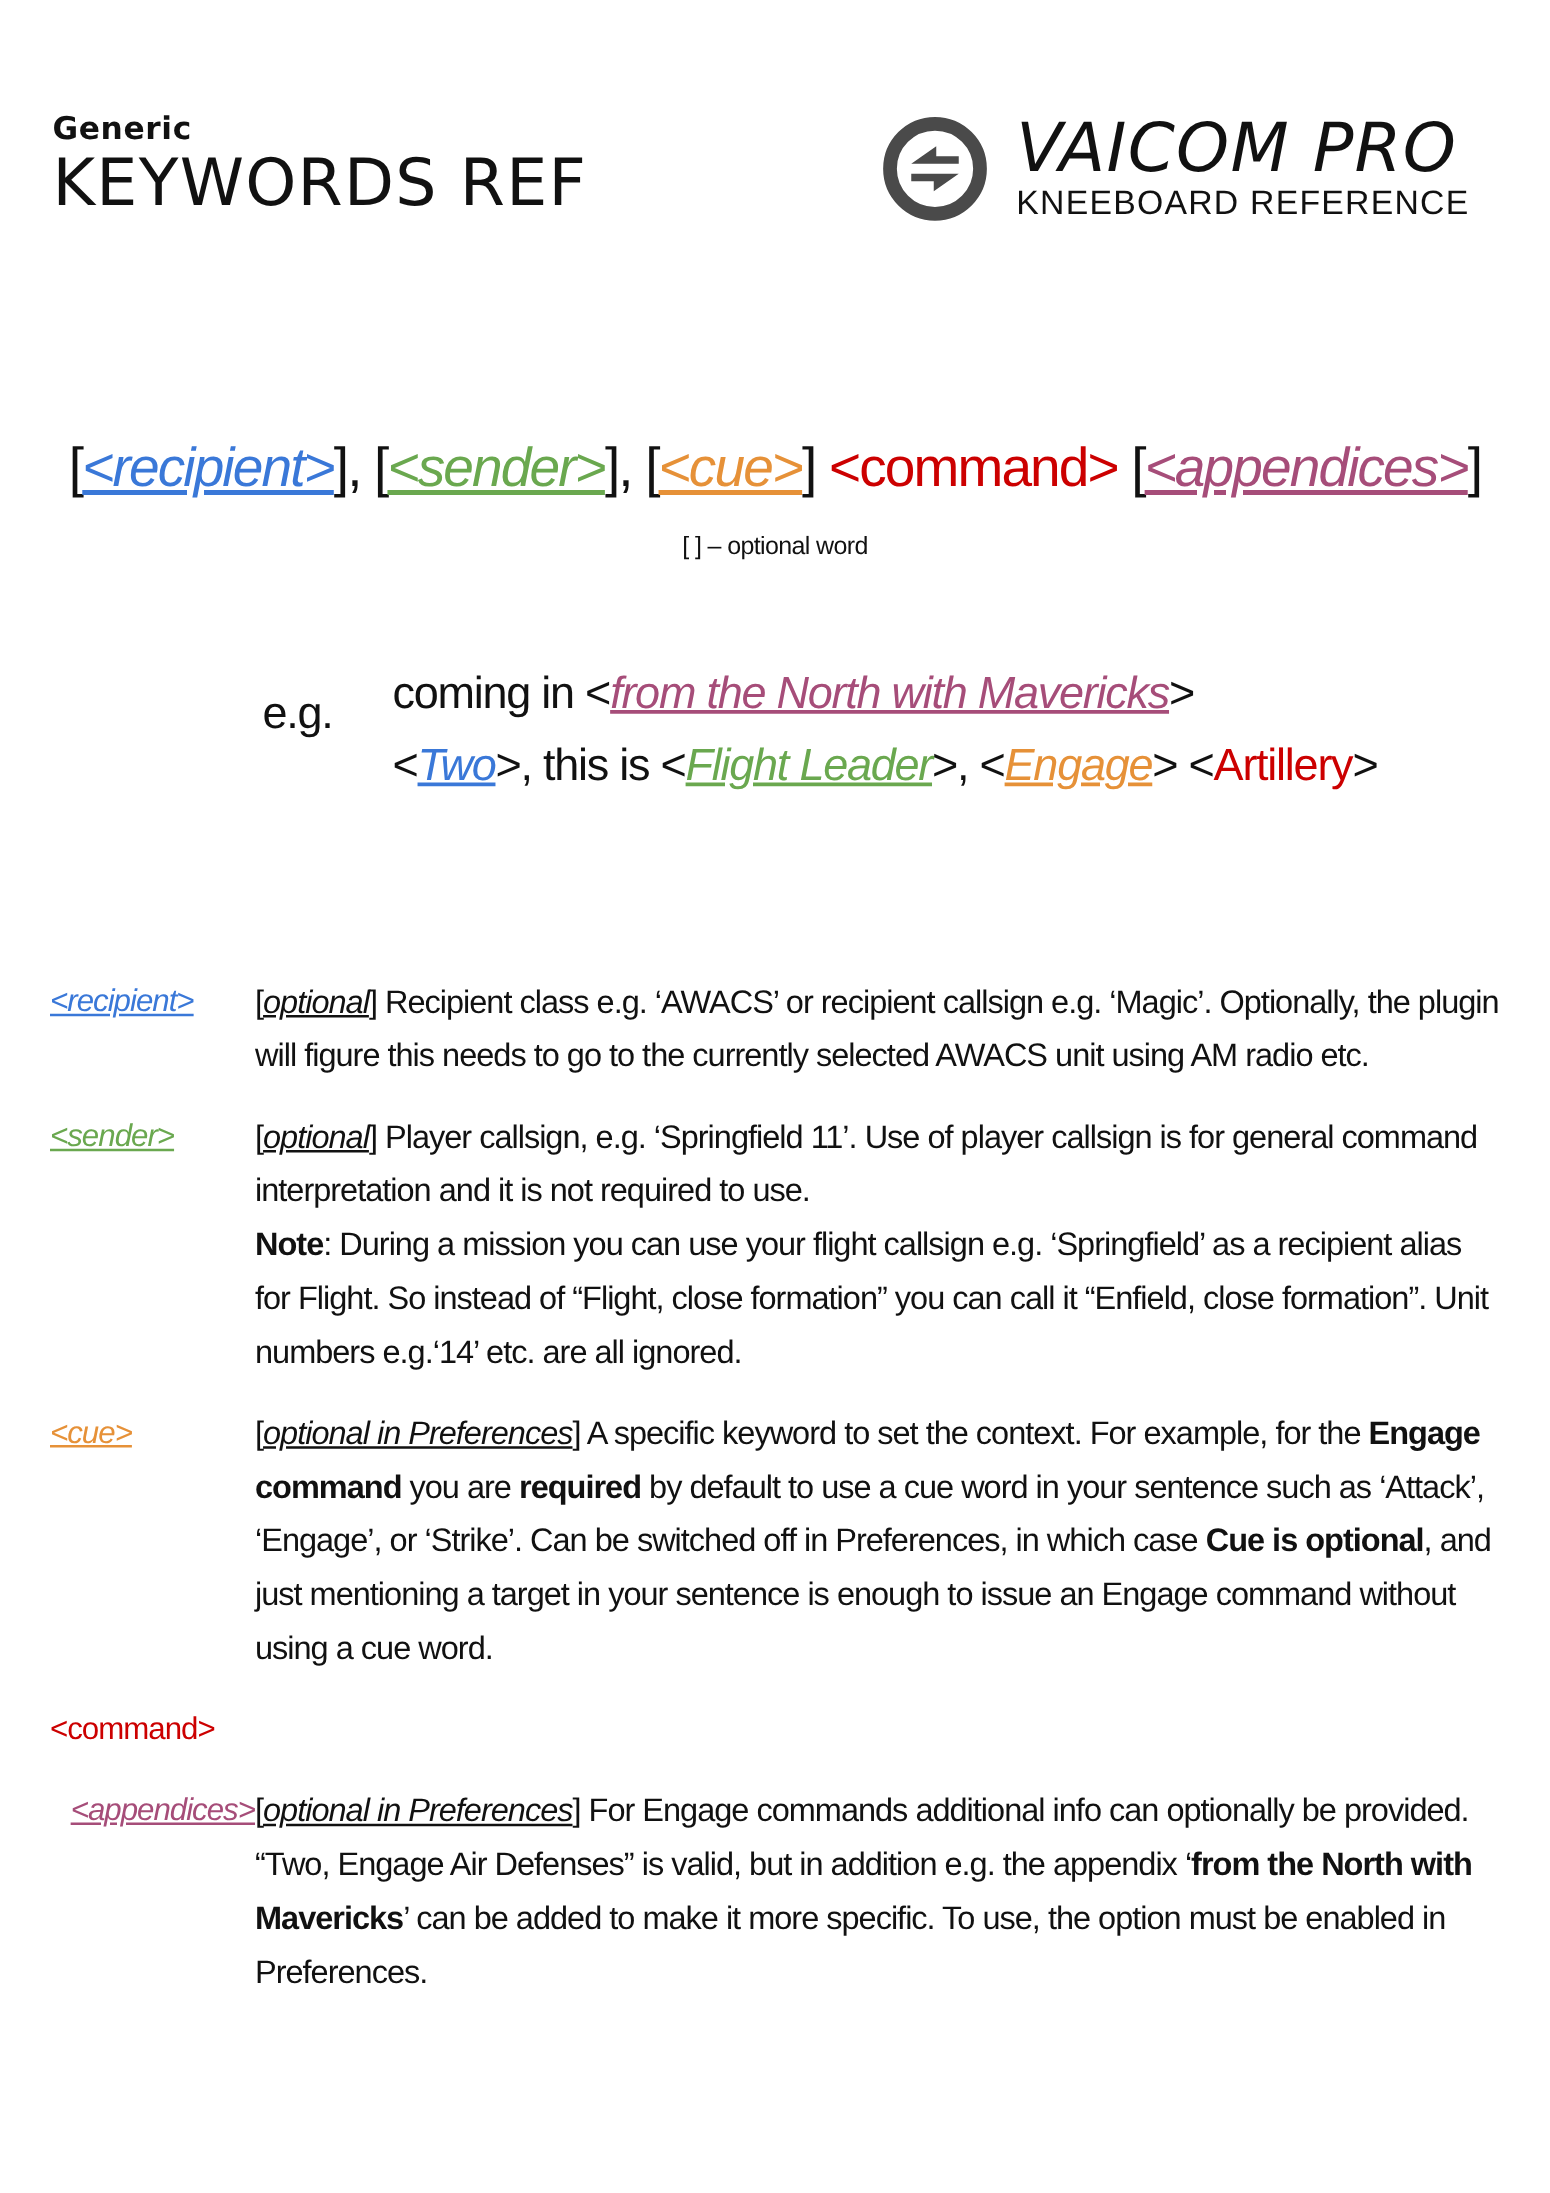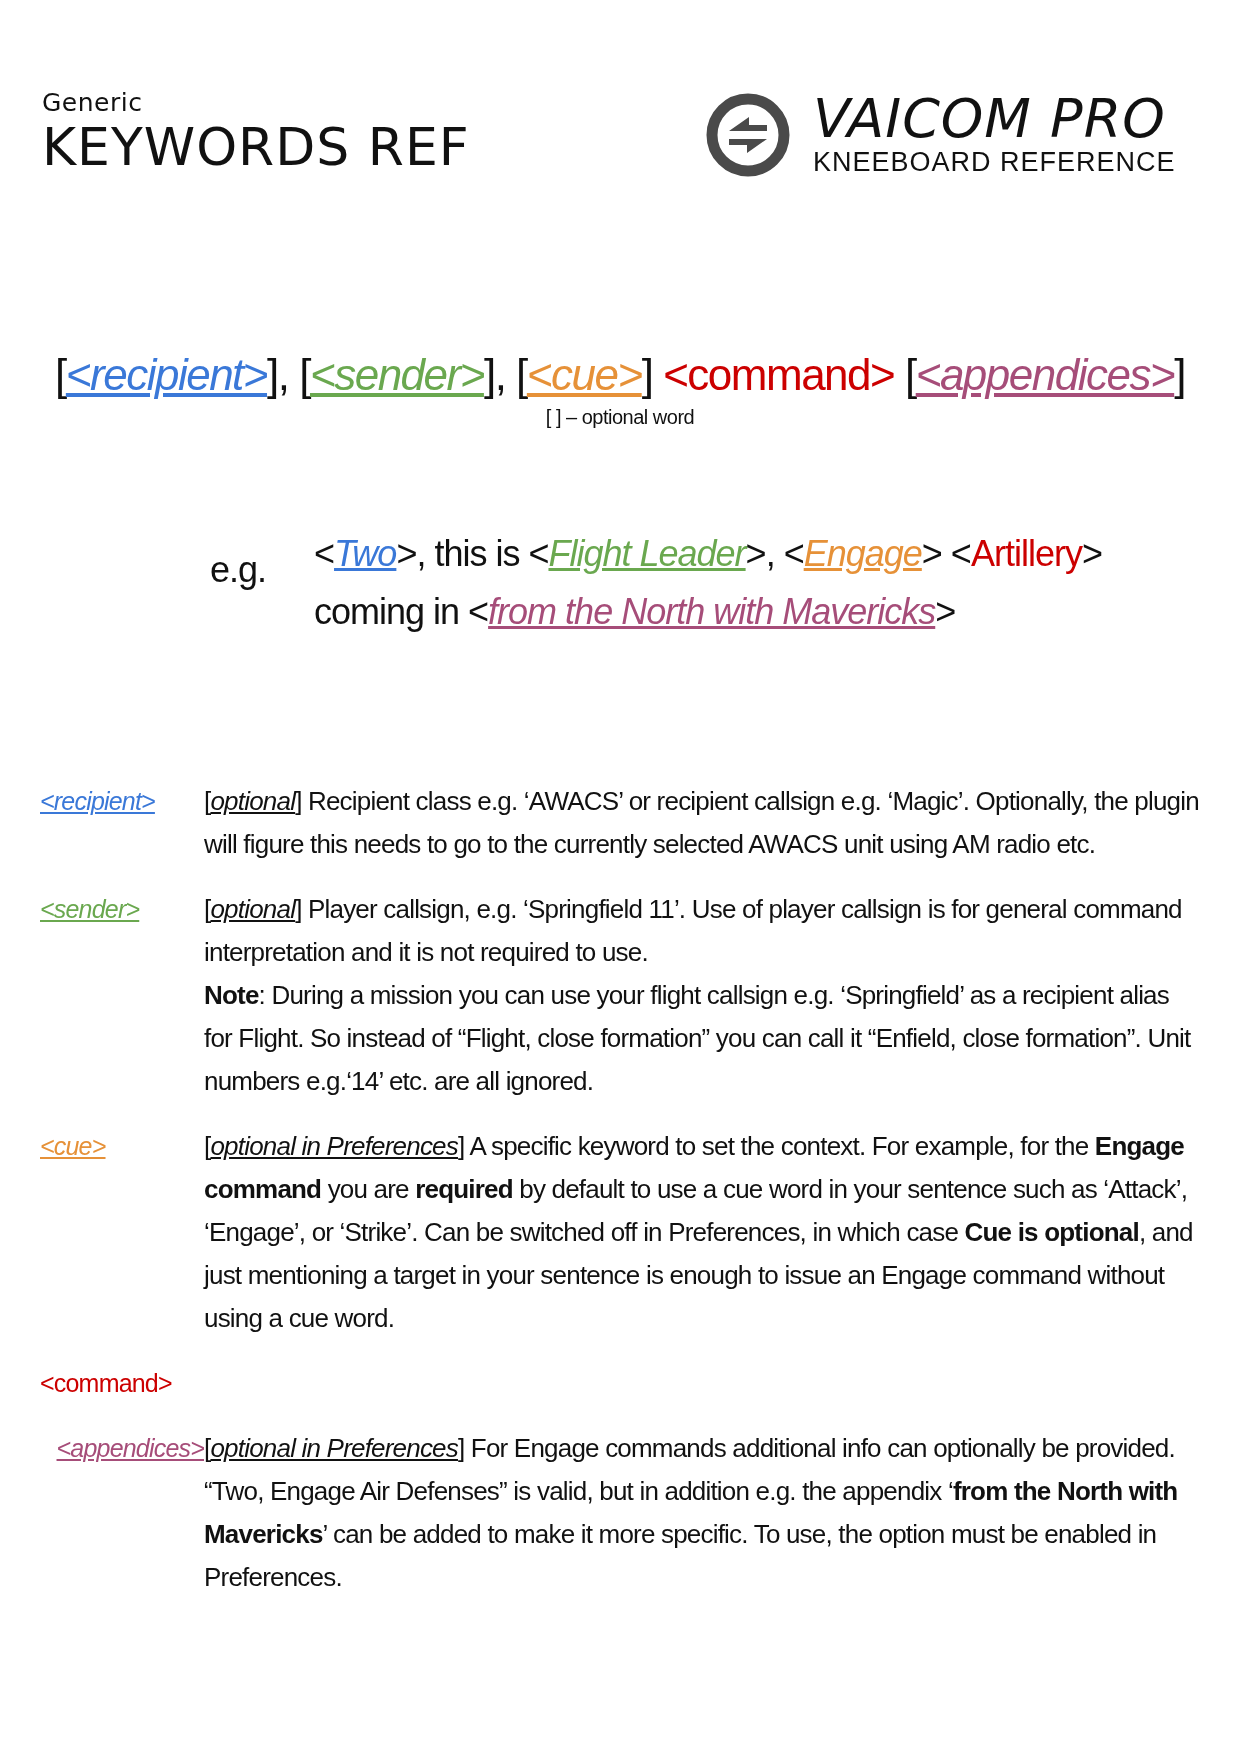--- a/index.html
+++ b/index.html
@@ -1,28 +1,28 @@
 <!DOCTYPE html>
 <html><head>
 <meta charset="utf-8">
 <style>
   html, body { margin:0; padding:0; background:#ffffff; }
   body { width:1240px; height:1754px; position:relative; overflow:hidden; color:#111; font-family:"Liberation Sans Narrow","Liberation Sans", sans-serif; }
   .hdr-left { position:absolute; left:42px; top:88px; }
-  .hdr-sub { font-family:"DejaVu Sans", sans-serif; font-size:25px; color:#111; letter-spacing:0.5px; }
+  .hdr-sub { font-family:"DejaVu Sans", sans-serif; font-size:25px; color:#111; letter-spacing:0.5px;font-weight:bold; }
   .hdr-title { font-family:"DejaVu Sans", sans-serif; font-size:52px; color:#111; font-weight:400; letter-spacing:1px; margin-top:4px; line-height:1; }
   .hdr-right { position:absolute; left:705px; top:92px; display:flex; align-items:center; }
   .logo { width:86px; height:86px; }
   .brand { margin-left:22px; }
   .brand-title { font-family:"DejaVu Sans", sans-serif; font-size:54px; color:#111; line-height:1; letter-spacing:1px;font-style:italic; }
   .brand-sub { font-family:Liberation Sans, sans-serif; font-size:27px; color:#111; letter-spacing:1px; margin-top:1px; }
 
   .syntax { position:absolute; top:350px; left:0; width:1240px; text-align:center; font-size:44px; letter-spacing:-1.5px; }
   .syntax span { display:inline; }
-  .legend { position:absolute; top:406px; left:0; width:1240px; text-align:center; font-size:20px; letter-spacing:-0.5px; }
+  .legend { position:absolute; top:426px; left:0; width:1240px; text-align:center; font-size:20px; letter-spacing:-0.5px; }
   .blue { color:#3a78d8; } .green { color:#6aa84f; } .orange { color:#e69138; } .red { color:#cc0000; } .purple { color:#a64d79;text-align:right; }
   .it { font-style:italic;text-decoration:underline; }
 
   .example { position:absolute; top:525px; left:210px; font-size:36px; letter-spacing:-1px; line-height:58px; }
   .eg-label { position:absolute; left:0; top:16px; }
   .eg-lines { position:absolute; left:104px; top:0; white-space:nowrap; }
 
   .defs { position:absolute; top:780px; left:40px; width:1160px; font-size:26px; letter-spacing:-0.8px; line-height:43px; }
   .def { display:flex; margin-bottom:22px; }
   .term { width:164px; flex:none; font-size:25px; }
@@ -54,22 +54,22 @@
   <span>[</span><span class="green it">&lt;sender&gt;</span><span>]</span><span>,</span>
   <span>[</span><span class="orange it">&lt;cue&gt;</span><span>]</span>
   <span class="red">&lt;command&gt;</span>
   <span>[</span><span class="purple it">&lt;appendices&gt;</span><span>]</span>
 </div>
 <div class="legend">[ ] – optional word</div>
 
 <div class="example">
   <div class="eg-label">e.g.</div>
   <div class="eg-lines">
+    <div><span>coming in </span><span>&lt;</span><span class="purple it">from the North with Mavericks</span><span>&gt;</span></div>
     <div><span>&lt;</span><span class="blue it">Two</span><span>&gt;</span><span>, this is </span><span>&lt;</span><span class="green it">Flight Leader</span><span>&gt;</span><span>, </span><span>&lt;</span><span class="orange it">Engage</span><span>&gt;</span><span> </span><span>&lt;</span><span class="red">Artillery</span><span>&gt;</span></div>
-    <div><span>coming in </span><span>&lt;</span><span class="purple it">from the North with Mavericks</span><span>&gt;</span></div>
   </div>
 </div>
 
 <div class="defs">
   <div class="def">
     <div class="term blue it">&lt;recipient&gt;</div>
     <div class="desc"><span>[</span><span class="it">optional</span><span>]</span><span> Recipient class e.g. ‘AWACS’ or recipient callsign e.g. ‘Magic’. Optionally, the plugin will figure this needs to go to the currently selected AWACS unit using AM radio etc.</span></div>
   </div>
   <div class="def">
     <div class="term green it">&lt;sender&gt;</div>

